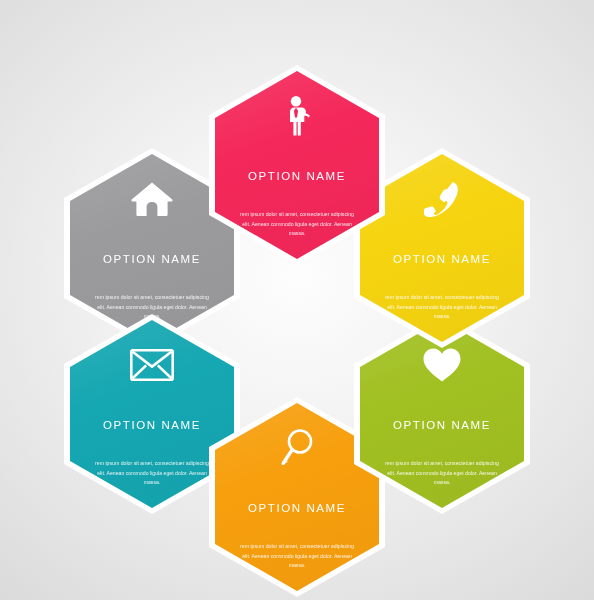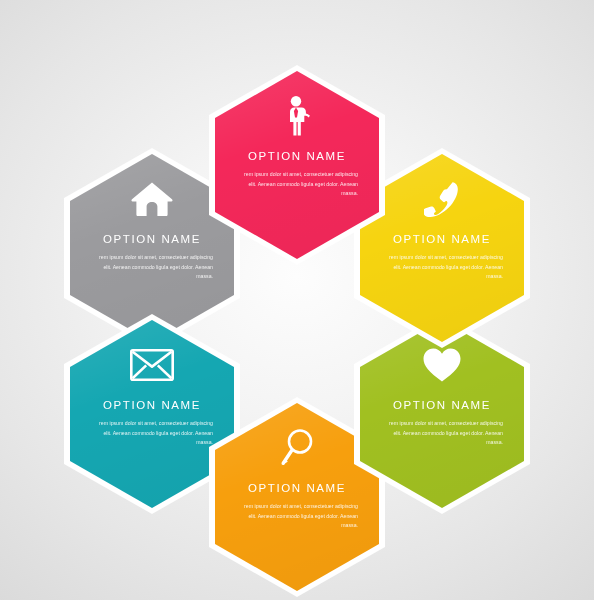--- a/index.html
+++ b/index.html
@@ -61,23 +61,24 @@
     pointer-events: none;
   }
 
   .hex-content {
     position: absolute;
     inset: 0;
     display: flex;
     flex-direction: column;
     align-items: center;
     color: #ffffff;
-    text-align: right;
+    text-align: center;
     padding: 0 20px;
     z-index: 2;
+    gap: 20px;
   }
 
   .hex-icon {
     margin-top: 30px;
     height: 42px;
     display: flex;
     align-items: center;
     justify-content: center;
   }
   .hex-icon svg { display: block; fill: #ffffff; }

